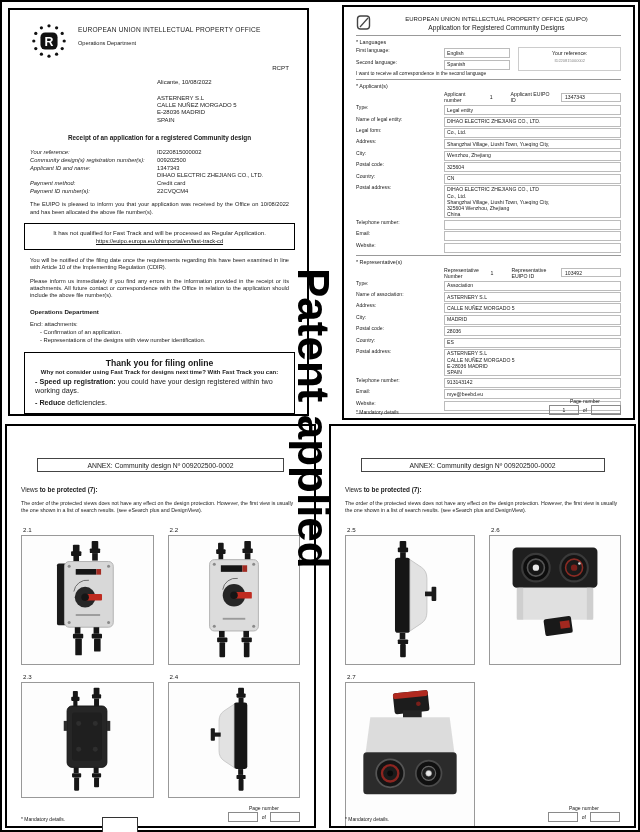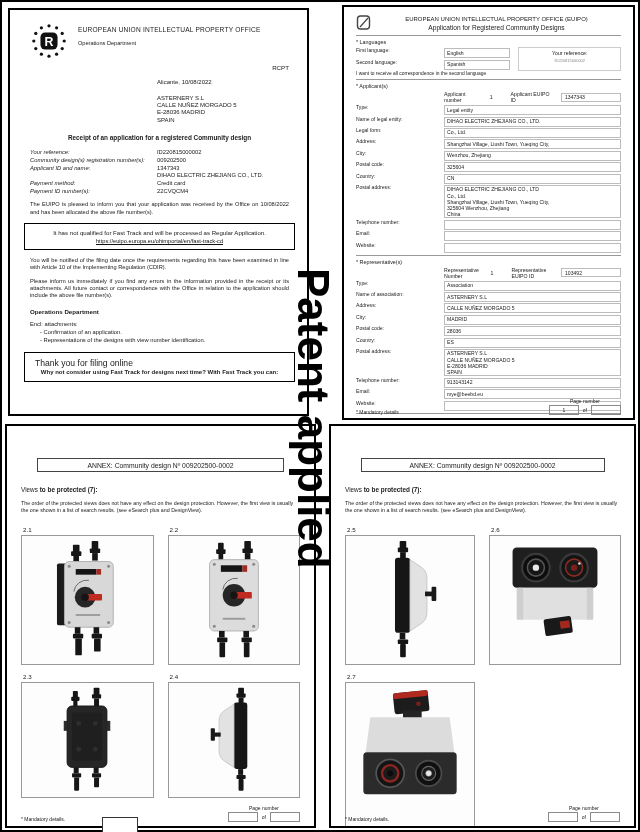--- a/index.html
+++ b/index.html
@@ -24,21 +24,21 @@
   .r-field .lab{width:127px;font-style:italic;color:#222;flex:none}
   .r-field .val{white-space:pre-line}
   .r-para{font-size:5.7px;line-height:1.25;margin-top:7px;text-align:justify}
   .r-fastbox{border:1.5px solid #000;margin:7px -6px 0;padding:5px 10px;text-align:center}
   .r-fastbox .l1{font-size:6.1px}
   .r-fastbox .l2{font-size:5.7px;text-decoration:underline;margin-top:2px;color:#111}
   .r-signoff{font-weight:bold;font-size:6.2px;margin-top:9px}
   .r-encl{font-size:5.8px;margin-top:6px}
   .r-encl .item{margin-left:10px;margin-top:2px}
   .r-thanks{border:1.5px solid #000;margin:9px -6px 0;padding:5px 10px 6px}
-  .r-thanks .t1{font-weight:normal;font-size:8.6px}
+  .r-thanks .t1{text-align:center;font-weight:bold;font-size:8.6px}
   .r-thanks .t2{text-align:center;font-weight:bold;font-size:6px;margin-top:1px}
   .r-thanks .item{font-size:7.2px;margin-top:3px;line-height:1.2}
   
   .f-head{display:flex;align-items:center;margin-bottom:3px}
   .f-titles{flex:1;text-align:center}
   .f-t1{font-size:6px}
   .f-t2{font-size:6.6px;margin-top:2px}
   .f-section{border-top:1px solid #999;padding-top:2px;margin-top:2px}
   .f-sechead{font-size:5.4px;margin:1px 0 2px}
   .f-row{display:flex;margin:1.4px 0;align-items:flex-start}
@@ -148,20 +148,26 @@
     <div>Encl: attachments:</div>
     <div>
 
     <div class="item">- Confirmation of an application.</div>
         <div class="item">- Representations of the designs with view number identification.</div>
       </div>
   </div>
   <div class="r-thanks">
     <div class="t1">Thank you for filing online</div>
     <div class="t2">Why not consider using Fast Track for designs next time? With Fast Track you can:</div>
+    <div>
+
+        <div class="item"><b>- Speed up registration:</b><span> you could have your design registered within two working days.</span></div>
+
+        <div class="item"><b>- Reduce</b><span> deficiencies.</span></div>
+      </div>
   </div>
 
 </div>
 
 <div class="panel" id="panel-form">
   <div class="f-head">
     <svg width="16" height="18" viewBox="0 0 16 18">
       <rect x="1.5" y="2" width="12" height="13" rx="3" fill="none" stroke="#444" stroke-width="1.4"></rect>
       <line x1="4" y1="13" x2="12" y2="4" stroke="#444" stroke-width="1.2"></line>
     </svg>

